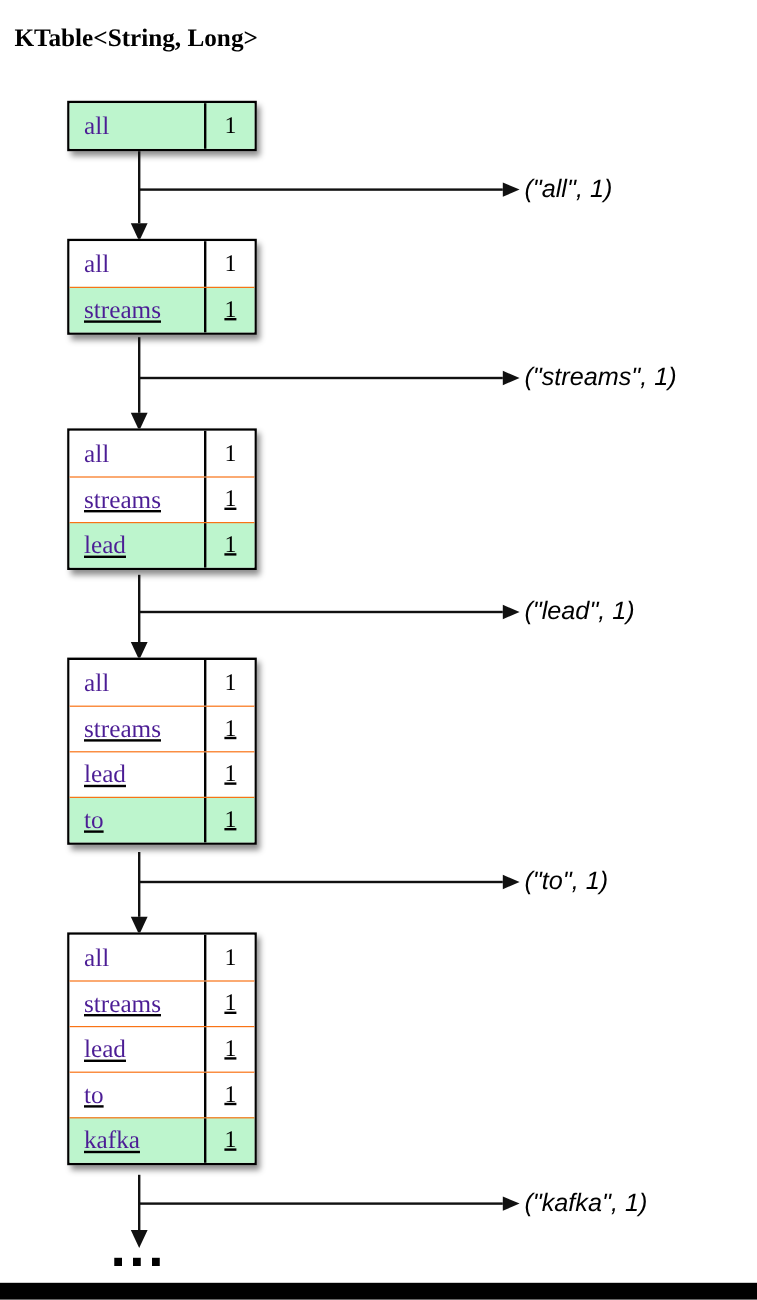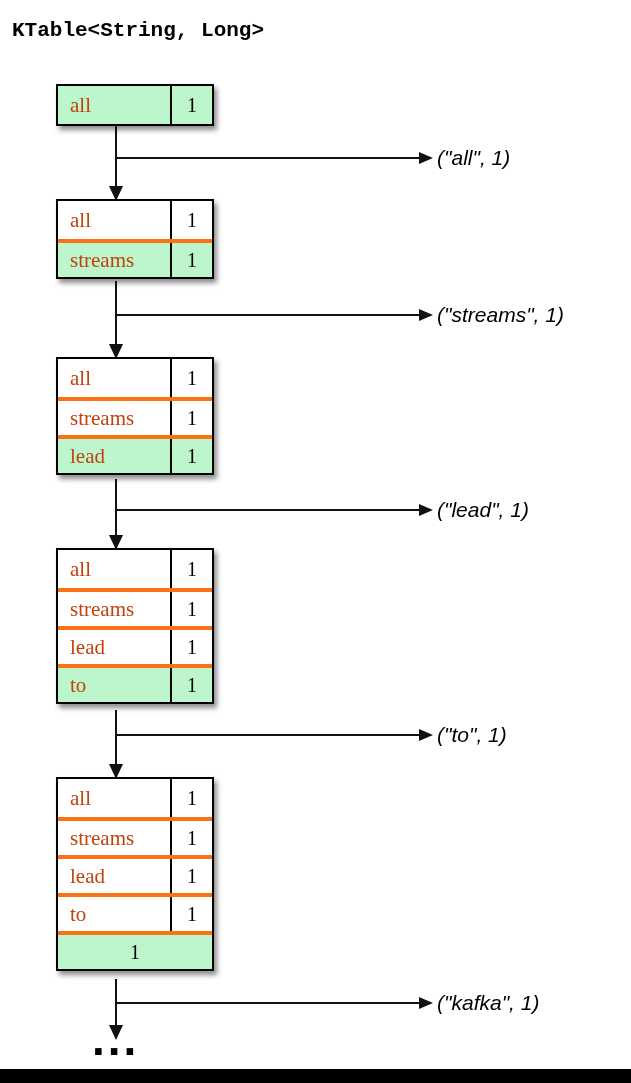--- a/index.html
+++ b/index.html
@@ -7,46 +7,46 @@
     width: 631px; height: 1083px;
     background: #ffffff;
     position: relative;
     overflow: hidden;
     font-family: "Liberation Sans", sans-serif;
   }
   #stage { position: absolute; inset: 0; }
 
   .hdr {
     position: absolute; top: 19px;
-    font-family: Liberation Mono, monospace;
+    font-family: Liberation Serif, serif;
     font-weight: bold; font-size: 21px; color: #000;
     white-space: nowrap; letter-spacing: 0px;
   }
   .hdr-left  { left: 12px; }
   .hdr-right { left: 342px; }
 
   .ktable {
     position: absolute; left: 56px;
     width: 154px;
     border: 2px solid #000;
     background: #fff;
     box-shadow: 3px 4px 5px rgba(0,0,0,0.45);
   }
   .krow {
     display: flex; height: 38px; box-sizing: border-box;
     background: #ffffff;
   }
-  .krow + .krow { border-top: 4px solid #f97316; }
+  .krow + .krow { border-top: 1px solid #f97316; text-decoration: underline; }
   .kcell-key {
     width: 114px; box-sizing: border-box;
     border-right: 2px solid #000;
     display: flex; align-items: center;
     padding-left: 12px;
     font-family: "Liberation Serif", serif;
-    font-size: 21px; color: #c2410c;
+    font-size: 21px; color: #4c1d95;
   }
   .kcell-val {
     flex: 1;
     display: flex; align-items: center; justify-content: center;
     font-family: "Liberation Serif", serif;
     font-size: 20px; color: #000;
   }
 
   .vline { position: absolute; left: 115px; width: 2px; background: #111; }
   .hline { position: absolute; left: 116px; height: 2px; background: #111; }
@@ -172,20 +172,21 @@
         </div>
         <div class="krow" style="background: rgb(255, 255, 255);">
           <div class="kcell-key">lead</div>
           <div class="kcell-val">1</div>
         </div>
         <div class="krow" style="background: rgb(255, 255, 255);">
           <div class="kcell-key">to</div>
           <div class="kcell-val">1</div>
         </div>
         <div class="krow" style="background: rgb(189, 245, 205);">
+          <div class="kcell-key">kafka</div>
           <div class="kcell-val">1</div>
         </div>
       </div>
       <div class="vline" style="top: 979px; height: 46px;"></div>
       <div class="arrow-down" style="top: 1025px;"></div>
       <div class="hline" style="top: 1002px; width: 303px;"></div>
       <div class="arrow-right" style="left: 419px; top: 997px;"></div>
       <div class="emit-label" style="top: 1003px;">("kafka", 1)</div>
     </div>
 

